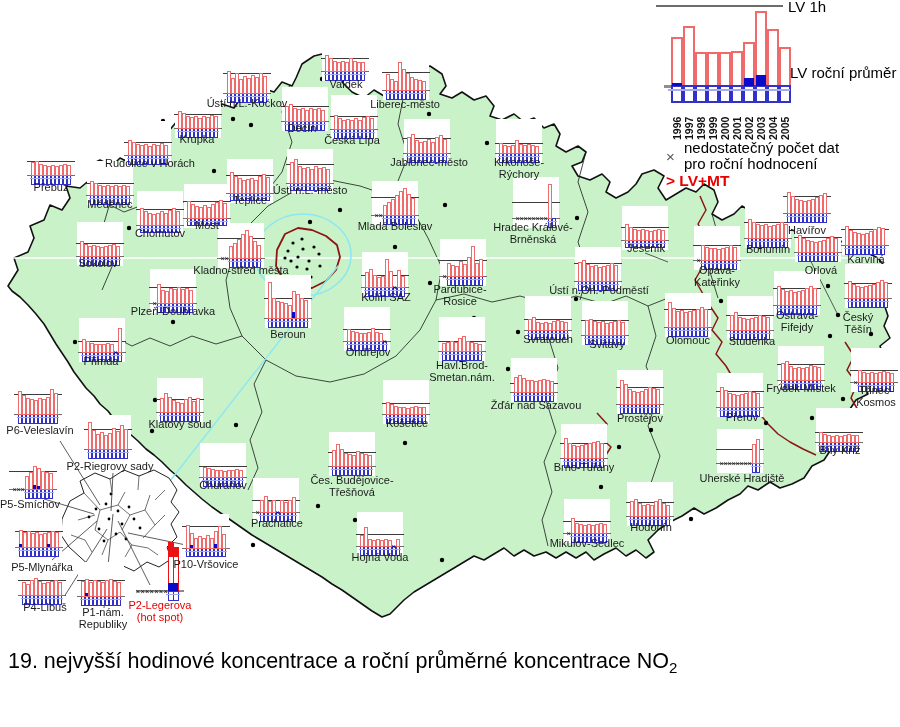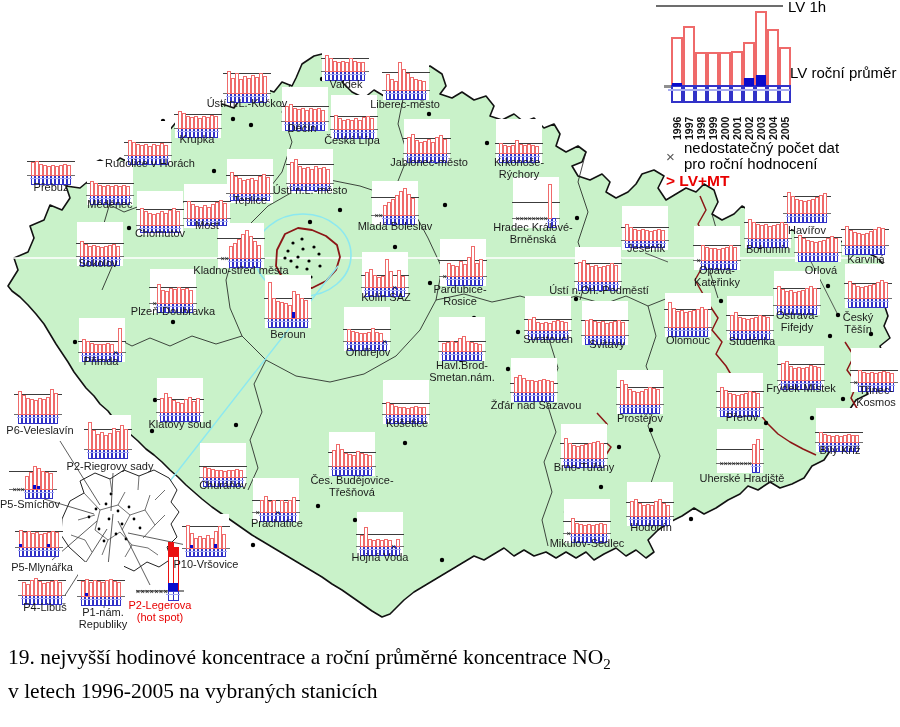--- a/index.html
+++ b/index.html
@@ -1,21 +1,21 @@
 <!DOCTYPE html>
 <html><head>
 <meta charset="utf-8">
 <style>
   html,body{margin:0;padding:0;background:#fff;}
   body{width:900px;height:727px;position:relative;overflow:hidden;
        font-family:"Liberation Sans",sans-serif;}
   #stage{position:absolute;left:0;top:0;width:900px;height:727px;}
   svg text{font-family:"Liberation Sans",sans-serif;}
   #caption{position:absolute;left:8px;top:644px;width:890px;color:#000;
-           font-size:21.5px;line-height:27px;font-family:Liberation Serif, serif;}
+           font-size:21.5px;line-height:34px;}
   #caption sub{font-size:15px;}
 </style>
 </head>
 <body>
 
 <div id="stage">
 <svg id="map-svg" width="900" height="727" viewBox="0 0 900 727">
 
   <path id="country" fill="#c9f2c9" stroke="#121212" stroke-width="1.6" stroke-linejoin="round" d="M8,286 18,270 14,258 28,252 34,238 30,226 44,220 50,205 62,210 70,198 66,186 80,188 92,178 88,166 100,160 112,166 120,158 132,164 142,158 150,146 146,136 158,128 168,132 178,120 190,124 200,112 214,116 222,104 234,108 242,96 254,100 262,88 274,92 282,82 292,86 296,78 302,64 314,56 330,52 344,58 348,70 342,82 352,92 364,98 374,90 384,96 396,86 404,94 410,80 418,70 430,66 442,74 446,86 440,94 452,98 462,92 474,100 486,96 494,106 490,116 502,120 514,114 524,122 534,118 544,128 554,124 560,134 556,146 566,152 578,146 586,152 582,162 572,166 578,176 590,180 602,174 610,182 606,192 616,198 628,192 636,184 642,174 654,170 664,176 658,188 666,200 676,194 686,188 696,192 704,184 714,190 718,202 712,214 722,220 734,214 742,206 752,212 760,220 756,228 766,226 776,232 786,228 798,232 810,228 824,234 838,240 852,246 866,252 878,258 886,268 882,280 888,292 884,304 888,316 884,326 890,338 880,346 884,358 872,364 876,376 864,382 868,394 856,400 848,412 852,424 840,430 844,442 832,448 824,460 812,466 804,478 792,484 780,488 770,482 758,490 748,486 740,494 728,500 716,508 704,514 694,508 682,516 670,522 658,530 648,540 654,552 646,558 636,550 626,556 616,548 604,554 594,560 586,552 576,558 566,552 556,558 546,552 534,556 524,550 514,556 504,548 494,554 484,560 474,556 464,562 454,568 444,574 434,580 424,586 414,592 404,600 396,608 390,614 382,617 372,611 362,604 352,597 342,590 332,584 322,577 312,571 302,565 292,559 282,553 272,547 262,541 252,535 242,528 232,521 222,514 212,507 202,499 194,492 186,485 178,477 170,470 162,462 154,455 146,449 138,441 130,434 122,426 114,419 108,411 100,404 94,396 86,388 80,380 74,372 68,362 62,353 56,344 50,334 44,324 36,314 28,305 20,297 12,291 Z"></path>
 
@@ -1894,15 +1894,14 @@
         </g>
     <text x="666" y="162" font-size="15" fill="#555">×</text>
     <text x="684" y="153" font-size="15" fill="#000">nedostatečný počet dat</text>
     <text x="684" y="169" font-size="15" fill="#000">pro roční hodnocení</text>
     <text x="666" y="186" font-size="15.5" font-weight="bold" fill="#e80000">&gt; LV+MT</text>
   </g>
 </svg>
 
 <div id="caption">
   <span>19. nejvyšší hodinové koncentrace a roční průměrné koncentrace NO</span><sub>2</sub><br>
-  <span>v letech 1996-2005 na vybraných stanicích</span>
 </div>
 </div>
 
 </body></html>

